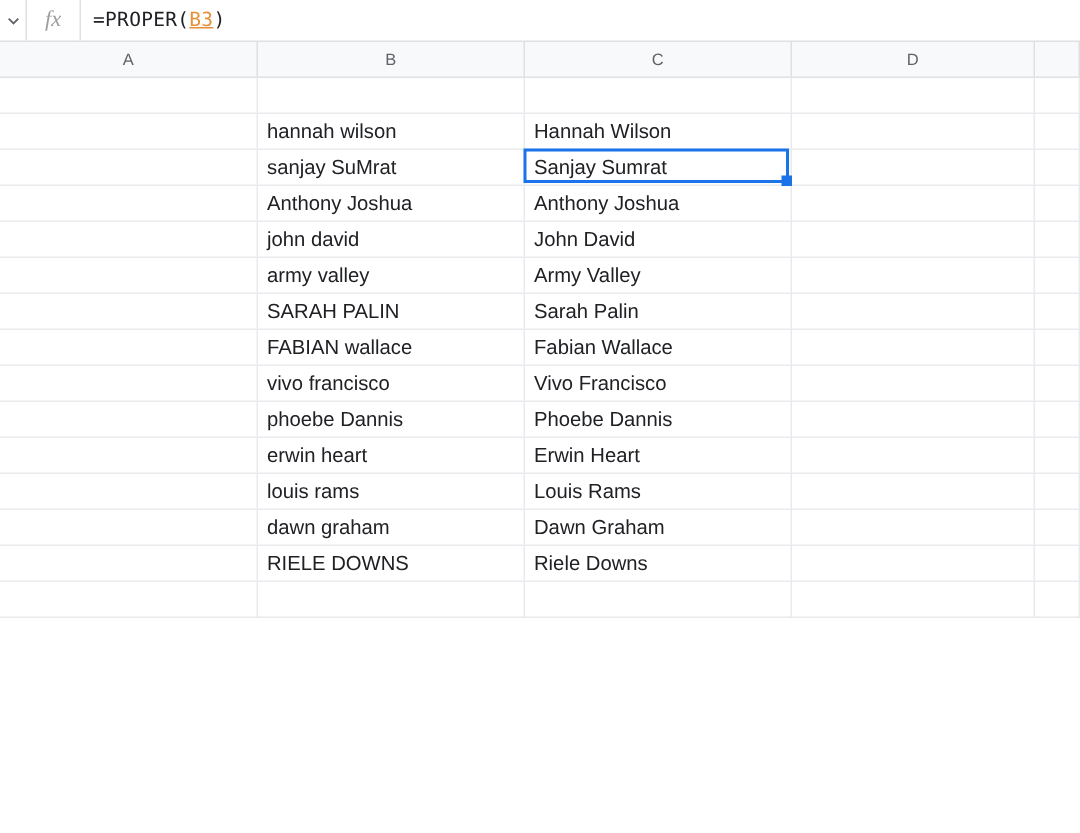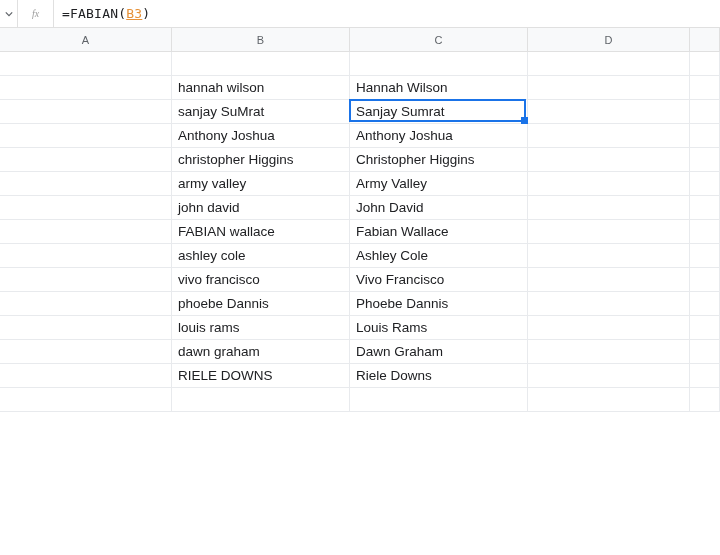--- a/index.html
+++ b/index.html
@@ -28,21 +28,21 @@
     height: 100%;
   }
   .fb-namebox svg { width: 8px; height: 8px; }
   .fb-fx {
     width: 36px;
     display: flex;
     align-items: center;
     justify-content: center;
     font-family: Georgia, 'Times New Roman', serif;
     font-style: italic;
-    font-size: 10px;
+    font-size: 15px;
     color: #9e9e9e;
     border-right: 1px solid #e0e0e0;
     height: 100%;
   }
   .fb-input {
     flex: 1;
     padding: 0 8px;
     display: flex;
     align-items: center;
     height: 100%;
@@ -112,21 +112,21 @@
 
 <div class="formula-bar">
   <div class="fb-namebox">
     <svg viewBox="0 0 10 10">
       <path d="M1 3 L5 7 L9 3" fill="none" stroke="#5f6368" stroke-width="1.5"></path>
     </svg>
   </div>
   <div class="fb-fx">fx</div>
   <div class="fb-input">
     <span class="fn-black">=</span>
-      <span class="fn-black">FABIAN(</span>
+      <span class="fn-black">PROPER(</span>
       <span class="fn-ref">B3</span>
       <span class="fn-black">)</span>
   </div>
 </div>
 
 <div class="col-headers">
   <div class="rowgutter-spacer"></div>
   <div class="colh col-A">A</div>
   <div class="colh col-B">B</div>
   <div class="colh col-C">C</div>
@@ -159,64 +159,64 @@
     </div>
     <div class="row">
       <div class="cell col-A"></div>
       <div class="cell col-B">Anthony Joshua</div>
       <div class="cell col-C">Anthony Joshua</div>
       <div class="cell col-D"></div>
       <div class="cell col-E"></div>
     </div>
     <div class="row">
       <div class="cell col-A"></div>
-      <div class="cell col-B">christopher Higgins</div>
-      <div class="cell col-C">Christopher Higgins</div>
+      <div class="cell col-B">john david</div>
+      <div class="cell col-C">John David</div>
       <div class="cell col-D"></div>
       <div class="cell col-E"></div>
     </div>
     <div class="row">
       <div class="cell col-A"></div>
       <div class="cell col-B">army valley</div>
       <div class="cell col-C">Army Valley</div>
       <div class="cell col-D"></div>
       <div class="cell col-E"></div>
     </div>
     <div class="row">
       <div class="cell col-A"></div>
-      <div class="cell col-B">john david</div>
-      <div class="cell col-C">John David</div>
+      <div class="cell col-B">SARAH PALIN</div>
+      <div class="cell col-C">Sarah Palin</div>
       <div class="cell col-D"></div>
       <div class="cell col-E"></div>
     </div>
     <div class="row">
       <div class="cell col-A"></div>
       <div class="cell col-B">FABIAN wallace</div>
       <div class="cell col-C">Fabian Wallace</div>
       <div class="cell col-D"></div>
       <div class="cell col-E"></div>
     </div>
     <div class="row">
       <div class="cell col-A"></div>
-      <div class="cell col-B">ashley cole</div>
-      <div class="cell col-C">Ashley Cole</div>
-      <div class="cell col-D"></div>
-      <div class="cell col-E"></div>
-    </div>
-    <div class="row">
-      <div class="cell col-A"></div>
       <div class="cell col-B">vivo francisco</div>
       <div class="cell col-C">Vivo Francisco</div>
       <div class="cell col-D"></div>
       <div class="cell col-E"></div>
     </div>
     <div class="row">
       <div class="cell col-A"></div>
       <div class="cell col-B">phoebe Dannis</div>
       <div class="cell col-C">Phoebe Dannis</div>
+      <div class="cell col-D"></div>
+      <div class="cell col-E"></div>
+    </div>
+    <div class="row">
+      <div class="cell col-A"></div>
+      <div class="cell col-B">erwin heart</div>
+      <div class="cell col-C">Erwin Heart</div>
       <div class="cell col-D"></div>
       <div class="cell col-E"></div>
     </div>
     <div class="row">
       <div class="cell col-A"></div>
       <div class="cell col-B">louis rams</div>
       <div class="cell col-C">Louis Rams</div>
       <div class="cell col-D"></div>
       <div class="cell col-E"></div>
     </div>

